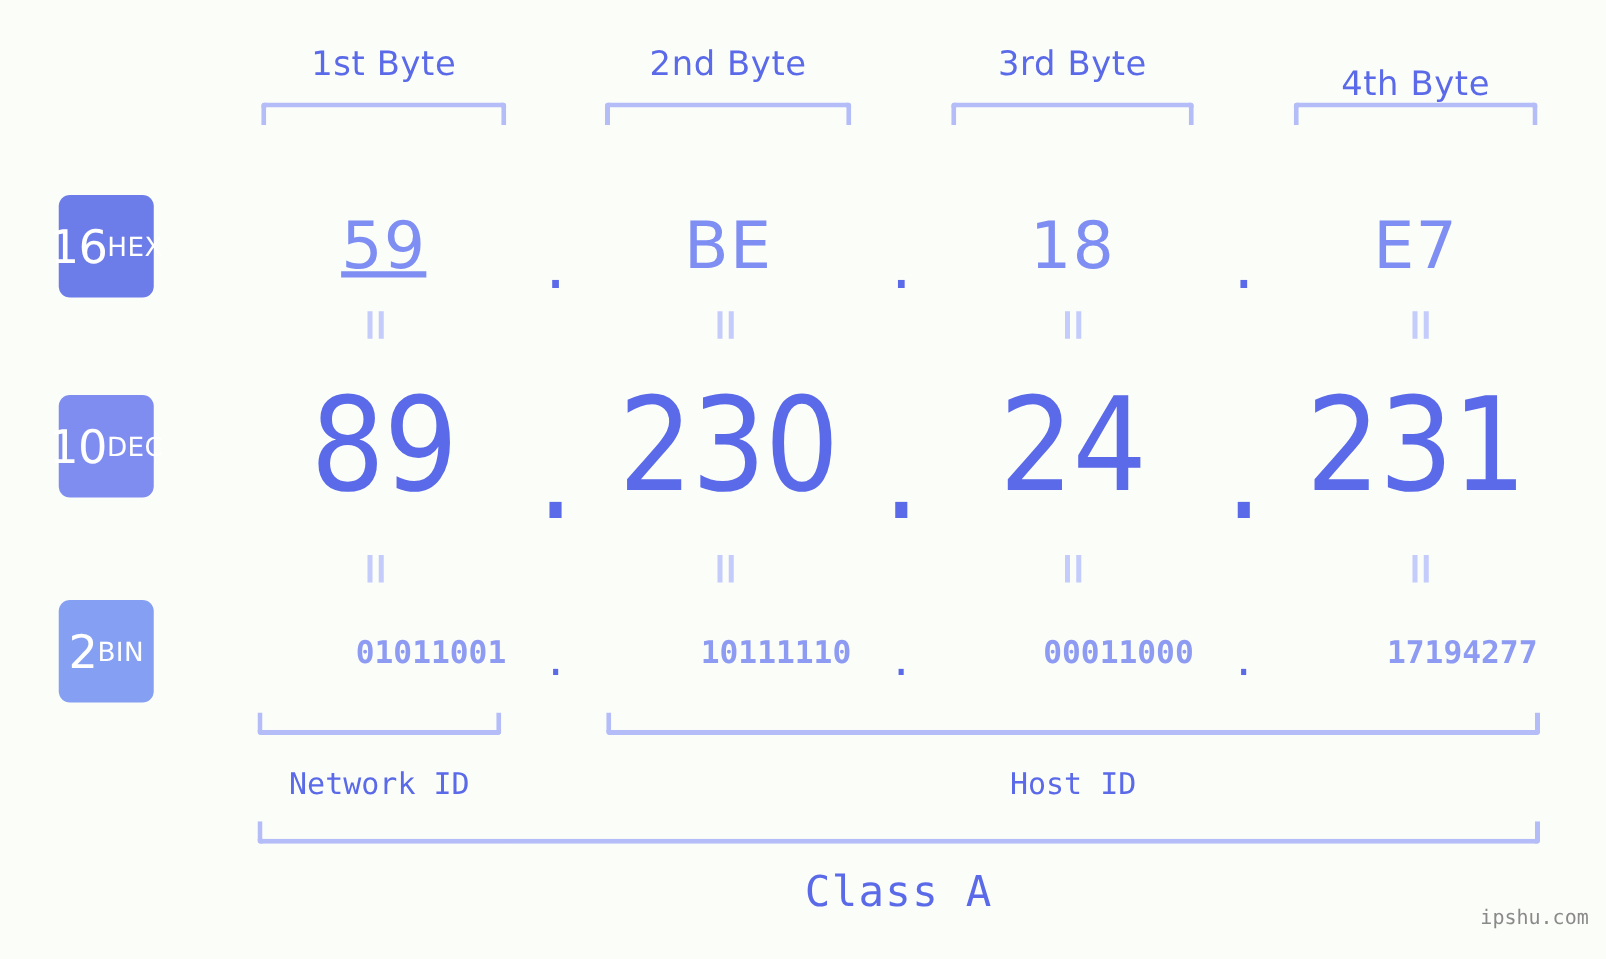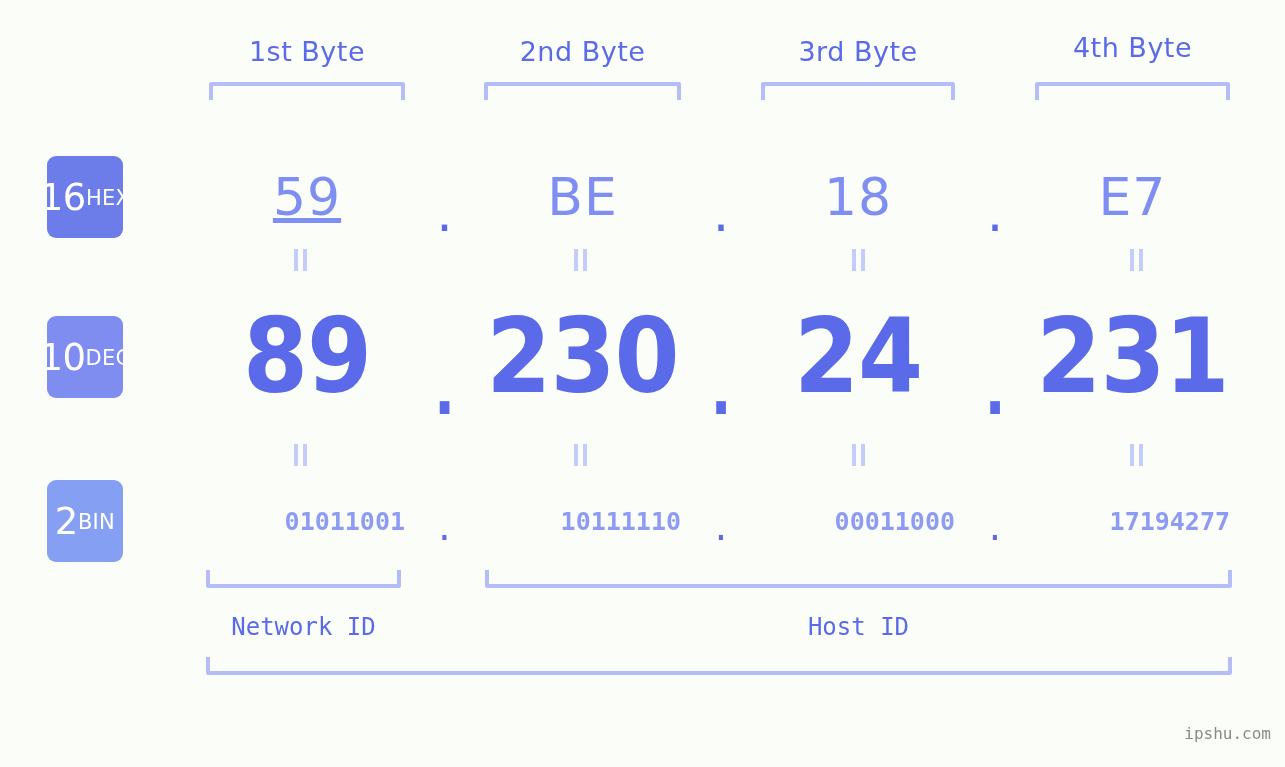--- a/index.html
+++ b/index.html
@@ -105,21 +105,21 @@
     position: relative;
     top: 16px;
   }
 
   
   .dec-row { top: 296px; height: 120px; }
   .dec-row .cell {
     color: #5a6ae8;
     font-size: 104px;
     font-family: "DejaVu Sans Condensed", "DejaVu Sans", sans-serif;
-    font-weight: 700;
+    font-weight: 400;
     letter-spacing: -1px;
   }
   .dec-row .sep {
     color: #5a6ae8;
     font-size: 104px;
     font-family: "DejaVu Sans Condensed", "DejaVu Sans", sans-serif;
     position: relative;
     top: 22px;
   }
 
@@ -186,21 +186,21 @@
   }
 </style>
 </head>
 <body>
 
 <div id="stage">
 
   <div class="byte-label" style="left:209px; top:36px; width:196px;">1st Byte</div>
   <div class="byte-label" style="left:484px; top:36px; width:197px;">2nd Byte</div>
   <div class="byte-label" style="left:761px; top:36px; width:194px;">3rd Byte</div>
-  <div class="byte-label" style="left:1035px; top:32px; width:195px;">4th Byte</div>
+  <div class="byte-label" style="left:1035px; top:52px; width:195px;">4th Byte</div>
 
   <div class="bracket-down" style="left:209px; top:82px; width:196px;"></div>
   <div class="bracket-down" style="left:484px; top:82px; width:197px;"></div>
   <div class="bracket-down" style="left:761px; top:82px; width:194px;"></div>
   <div class="bracket-down" style="left:1035px; top:82px; width:195px;"></div>
 
   <div class="badge" style="left:47px; top:156px; background:#6c7ce8;">
     <span class="num">16</span>
     <span class="name">HEX</span>
   </div>
@@ -280,16 +280,17 @@
   </div>
 
   <div class="bracket-up" style="left:206px; top:570px; width:195px;"></div>
   <div class="bracket-up" style="left:485px; top:570px; width:747px;"></div>
 
   <div class="id-label" style="left:485px; top:613px; width:747px;">Host ID</div>
   <div class="id-label" style="left:206px; top:613px; width:195px;">Network ID</div>
 
   <div class="bracket-up" style="left:206px; top:657px; width:1026px;"></div>
 
+  <div class="class-label" style="left:206px; top:694px; width:1026px;">Class A</div>
 
   <div class="watermark">ipshu.com</div>
 
 </div>
 
 </body></html>

